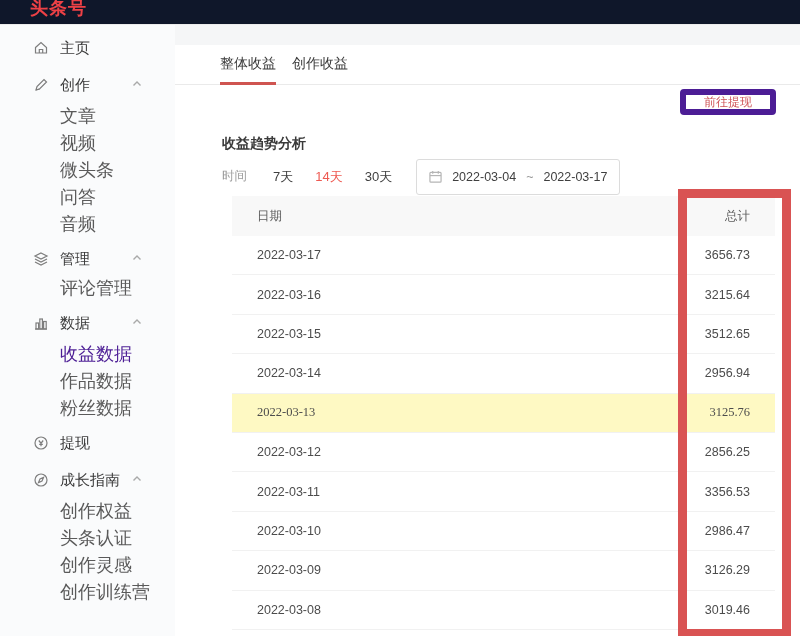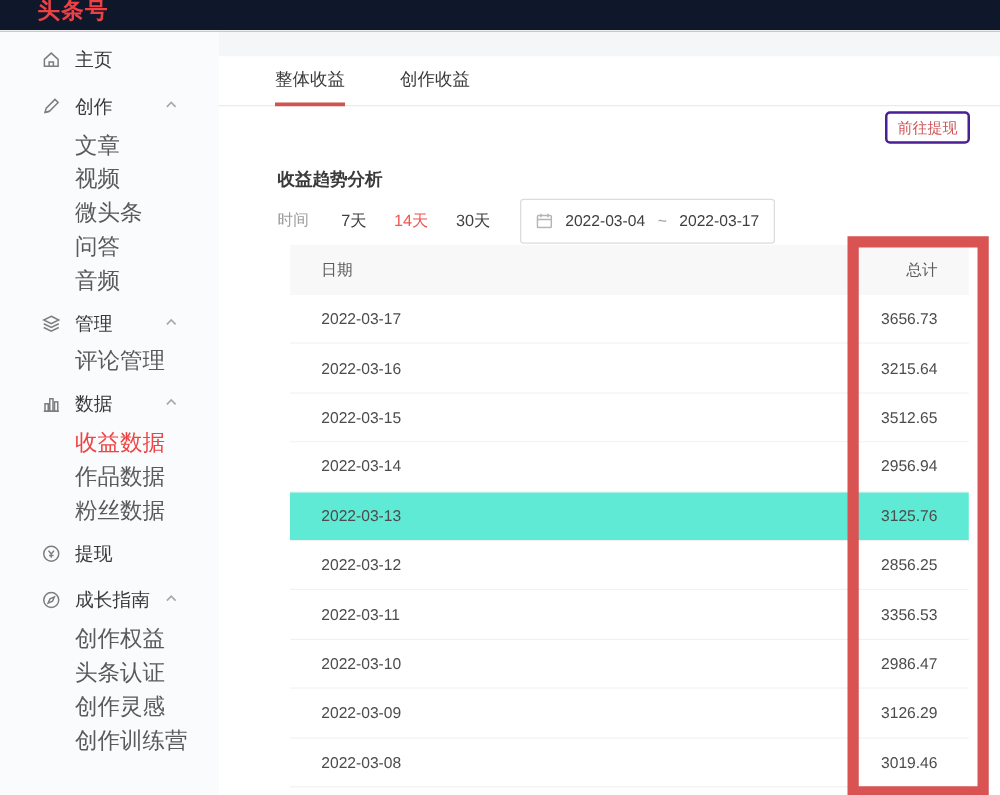--- a/index.html
+++ b/index.html
@@ -10,46 +10,46 @@
   .topbar { position:absolute; left:0; top:0; width:800px; height:25px; background:#0f172a; border-bottom:1px solid #ececec; z-index:3; }
   .logo { position:absolute; left:30px; top:-4px; font-size:18px; font-weight:bold; color:#ee4146; letter-spacing:1px; }
 
   
   .sidebar { position:absolute; left:0; top:25px; width:175px; bottom:0; padding-top:8px; background:#fafbfc; overflow:hidden; }
   .side-item { position:relative; height:30px; display:flex; align-items:center; padding-left:33px; cursor:pointer; }
   .side-item .icn { width:16px; height:16px; color:#7d7d7d; margin-right:11px; flex:0 0 16px; }
   .side-item .lbl { font-size:15px; color:#3a3a3a; }
   .side-item .chev { position:absolute; right:33px; top:9px; width:10px; height:10px; color:#a9a9a9; }
   .side-sub { height:27px; display:flex; align-items:center; padding-left:60px; font-size:18px; color:#5a5a5a; cursor:pointer; }
-  .side-sub.active { color:#ef4444; }
+  .side-sub.active { color:#4c1d95; }
   .mt2{margin-top:2px;} .mt7{margin-top:7px;}
 
   
   .card { position:absolute; left:175px; top:45px; width:625px; bottom:0; background:#fff; }
-  .tabbar { height:40px; border-bottom:1px solid #eaeaea; padding-left:45px; display:flex; gap:44px; }
+  .tabbar { height:40px; border-bottom:1px solid #eaeaea; padding-left:45px; display:flex; gap:16px; }
   .tab { height:40px; display:flex; align-items:center; font-size:14px; color:#3a3a3a; cursor:pointer; border-bottom:3px solid transparent; }
   .tab.active { border-bottom-color:#cf5450; }
-  .withdraw-btn { position:absolute; top:44px; right:24px; height:26px; padding:0 8px; background:#fff; border:2px solid #4c1d95; border-radius:4px; color:#cf5659; font-size:12px; display:flex; align-items:center; cursor:pointer; }
+  .withdraw-btn { position:absolute; top:44px; right:24px; height:26px; padding:0 18px; background:#fff; border:6px solid #4c1d95; border-radius:4px; color:#cf5659; font-size:12px; display:flex; align-items:center; cursor:pointer; }
 
   .section-title { position:absolute; left:47px; top:90px; font-size:14px; color:#3a3a3a; font-weight:bold; }
 
   .filter-row { position:absolute; left:47px; top:118px; height:27px; display:flex; align-items:center; }
   .filter-label { font-size:12.5px; color:#9b9b9b; margin-right:26px; }
   .range-opt { font-size:13px; color:#3f3f3f; margin-right:22px; cursor:pointer; }
   .range-opt.selected { color:#ee5a52; }
   .date-box { display:flex; align-items:center; height:27px; border:1px solid #dcdcdc; border-radius:3px; background:#fff; padding:17px 12px; margin-left:2px; cursor:pointer; }
   .date-box .cal { width:13px; height:13px; color:#b5b5b5; margin-right:10px; }
   .date-box span { font-size:12.5px; color:#3f3f3f; }
   .date-box .sep { color:#9a9a9a; margin:0 10px; }
 
   
   .table { position:absolute; left:57px; right:25px; top:151px; }
   .thead { height:40px; background:#f8f8f8; display:flex; align-items:center; }
   .trow { height:39.4px; display:flex; align-items:center; border-bottom:1px solid #f1f1f1; background:#fff; }
-  .trow.shaded { background:#5eead4; }
+  .trow.shaded { background:#fef9c3;font-family:Liberation Serif, serif; }
   .c-date { flex:1; padding-left:25px; font-size:12.5px; color:#4c4c4c; }
   .c-total { width:140px; text-align:right; padding-right:25px; font-size:12.5px; color:#4c4c4c; }
   .thead .c-date, .thead .c-total { color:#5d5d5d; }
 
   
   .annotation { position:absolute; left:678px; top:189px; width:113px; height:449px; border:9px solid #d95353; z-index:6; pointer-events:none; }
   svg { display:block; }
 </style>
 </head>
 <body>

